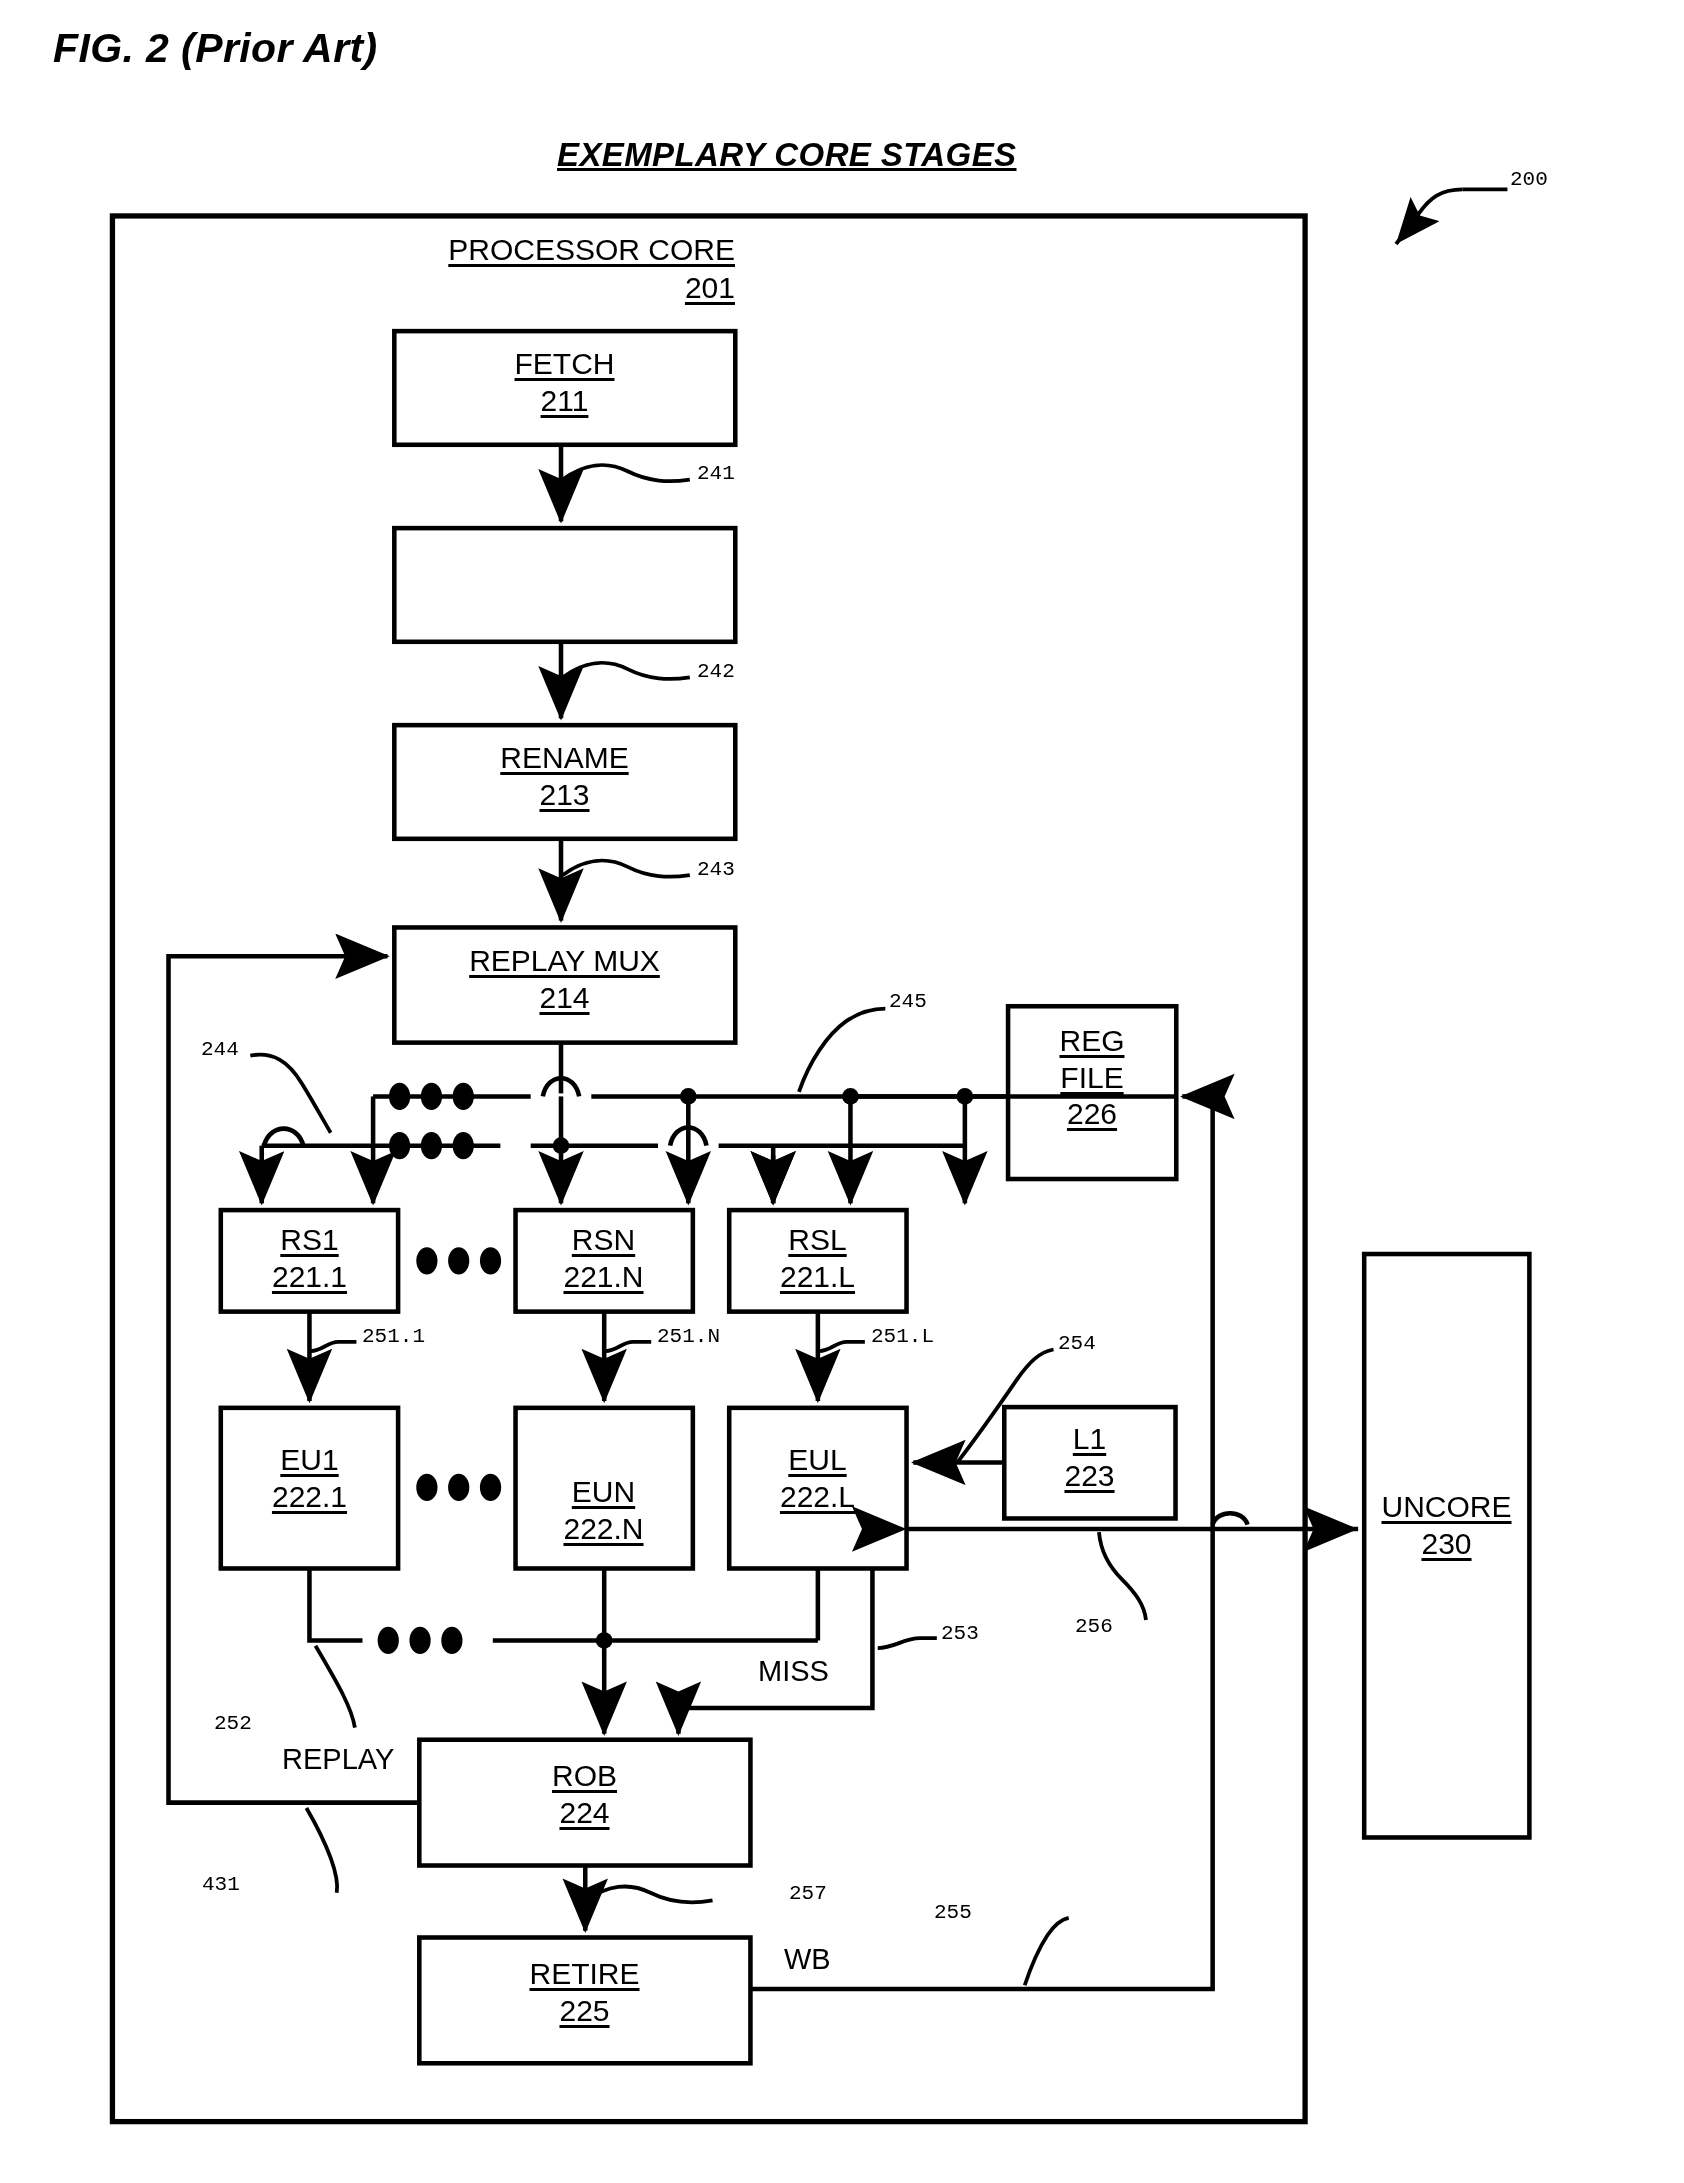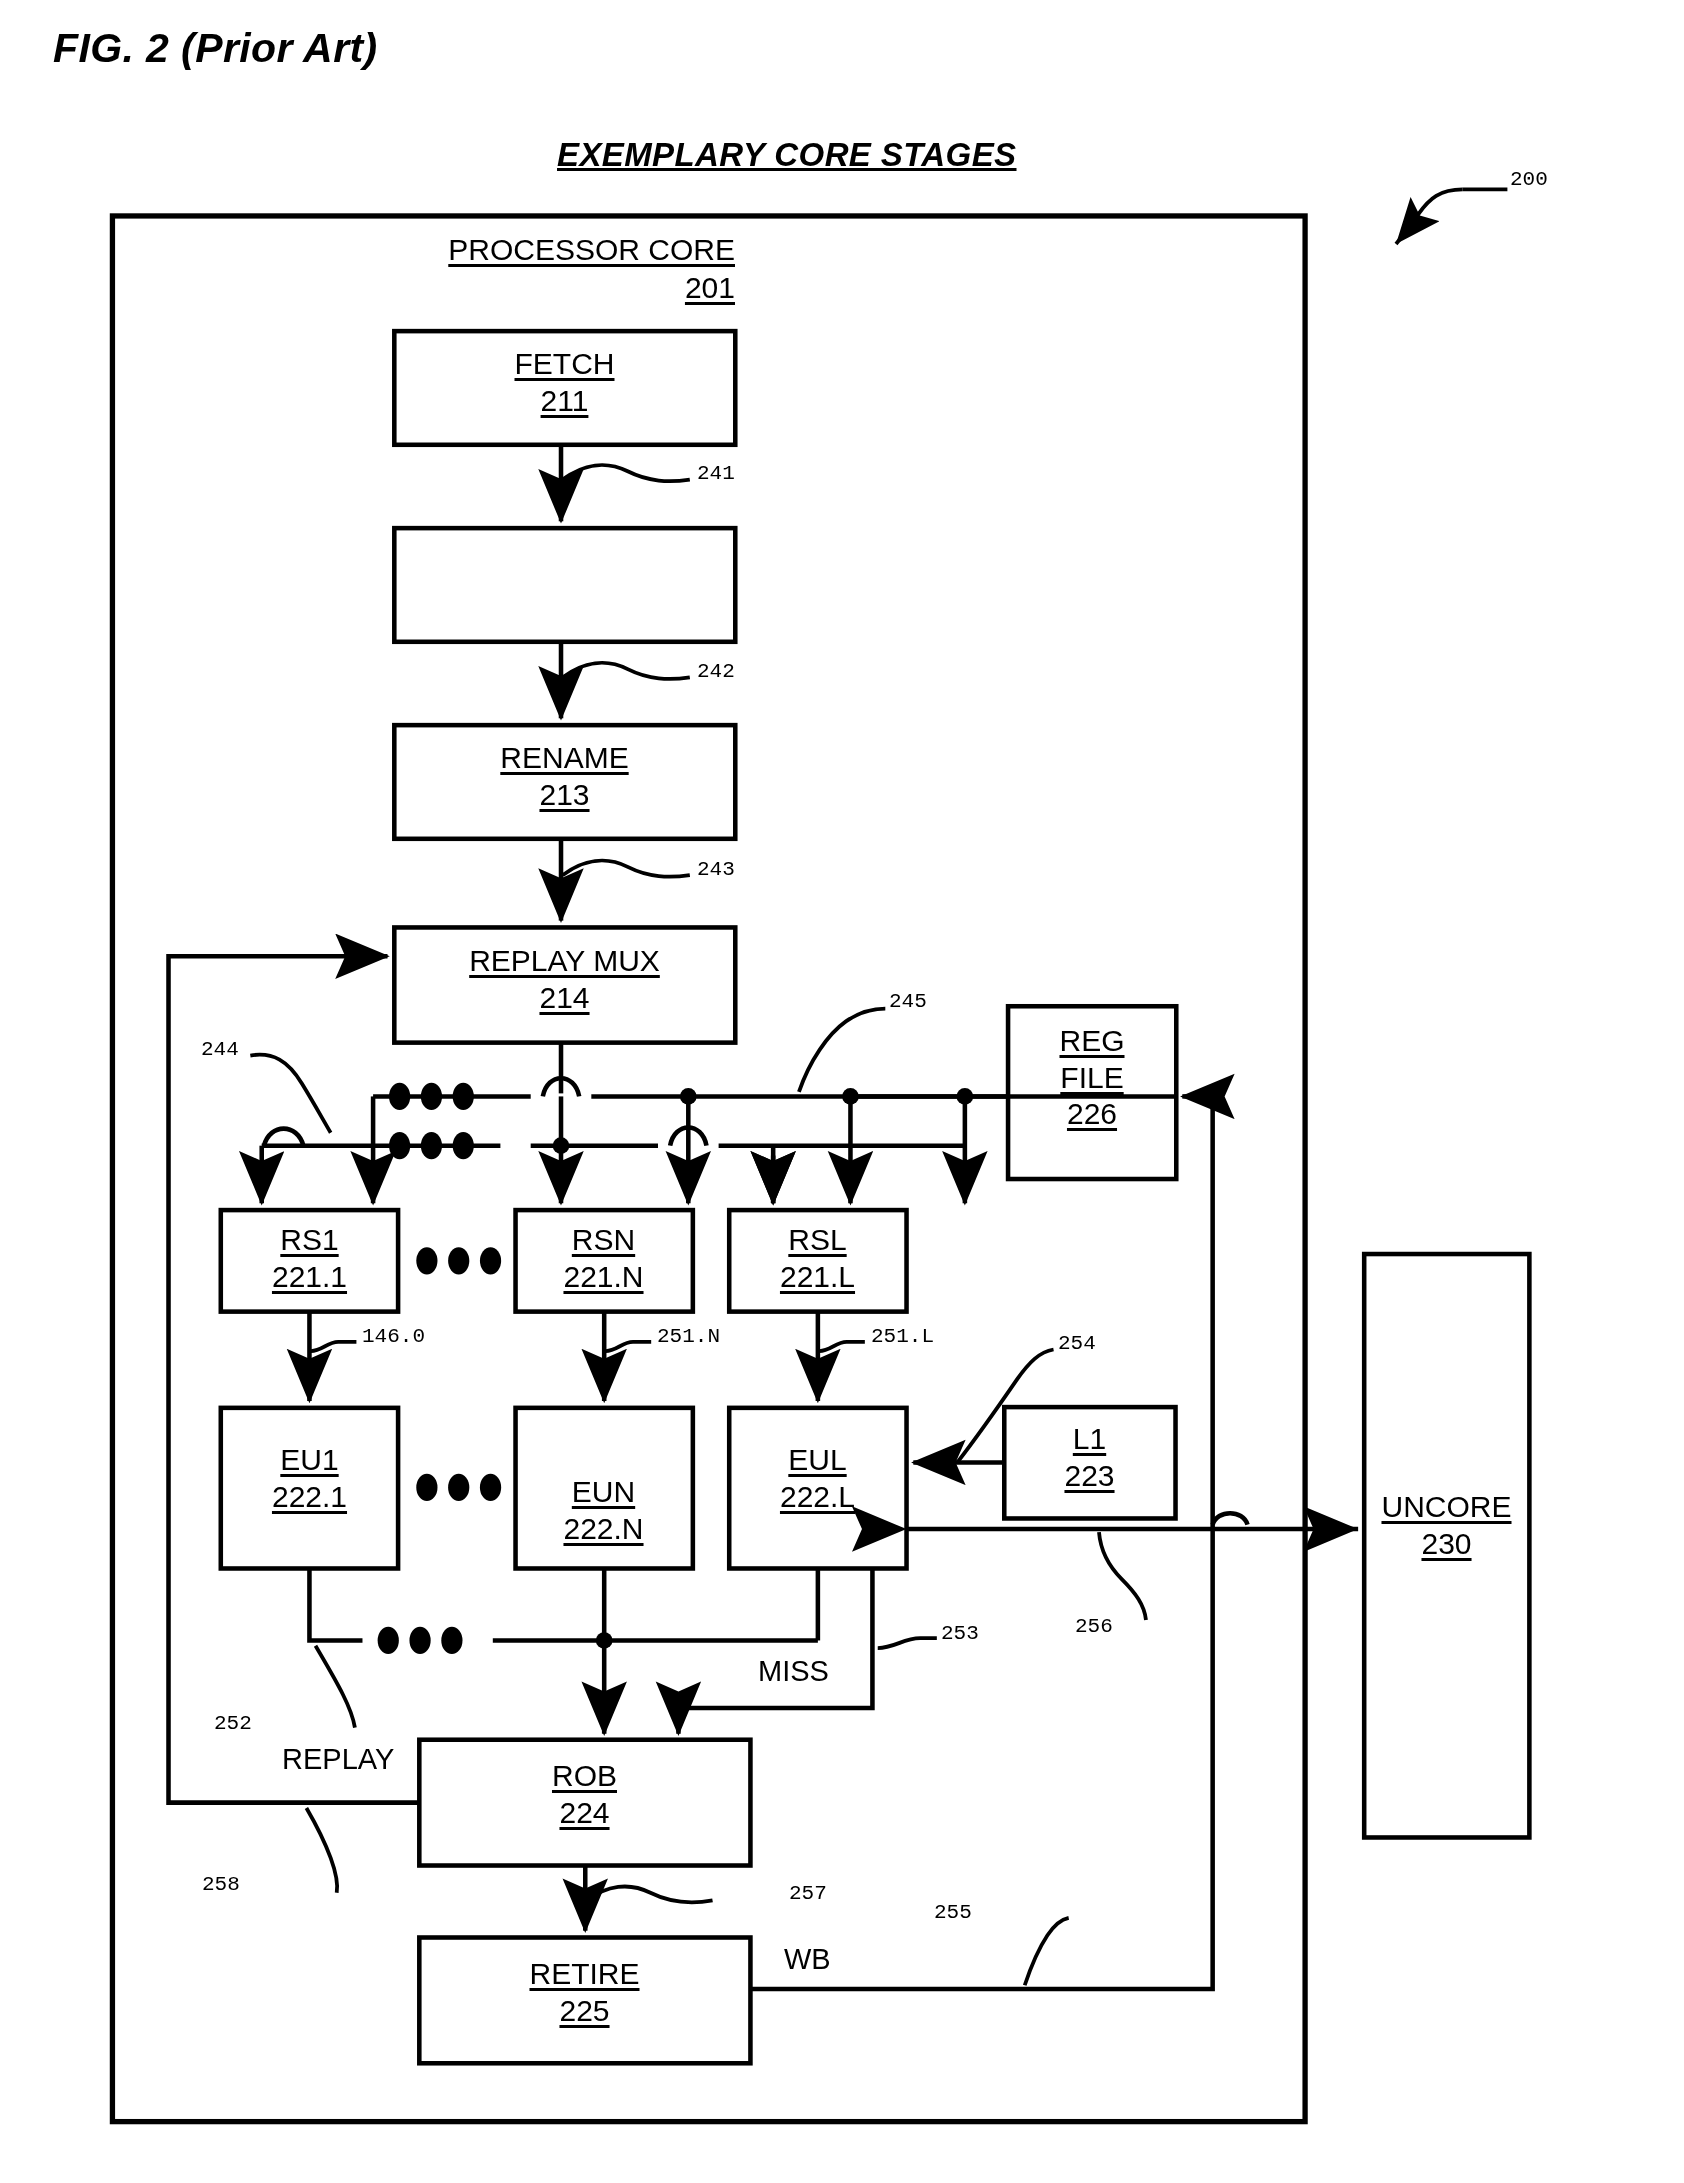--- a/index.html
+++ b/index.html
@@ -275,30 +275,30 @@
   </div>
 
   <div class="reflabel" style="left:1510px;top:168px;">200</div>
 
   <div class="reflabel" style="left:697px;top:462px;">241</div>
   <div class="reflabel" style="left:697px;top:660px;">242</div>
   <div class="reflabel" style="left:697px;top:858px;">243</div>
   <div class="reflabel" style="left:201px;top:1038px;">244</div>
   <div class="reflabel" style="left:889px;top:990px;">245</div>
 
-  <div class="reflabel" style="left:362px;top:1325px;">146.0</div>
+  <div class="reflabel" style="left:362px;top:1325px;">251.1</div>
   <div class="reflabel" style="left:657px;top:1325px;">251.N</div>
   <div class="reflabel" style="left:871px;top:1325px;">251.L</div>
 
   <div class="reflabel" style="left:214px;top:1712px;">252</div>
   <div class="reflabel" style="left:941px;top:1622px;">253</div>
   <div class="reflabel" style="left:1058px;top:1332px;">254</div>
   <div class="reflabel" style="left:934px;top:1901px;">255</div>
   <div class="reflabel" style="left:1075px;top:1615px;">256</div>
   <div class="reflabel" style="left:789px;top:1882px;">257</div>
-  <div class="reflabel" style="left:202px;top:1873px;">258</div>
+  <div class="reflabel" style="left:202px;top:1873px;">431</div>
 
   <div class="plain" style="left:758px;top:1655px;">MISS</div>
   <div class="plain" style="left:282px;top:1743px;">REPLAY</div>
   <div class="plain" style="left:784px;top:1943px;">WB</div>
 
 </div>
 
 
 </body></html>

